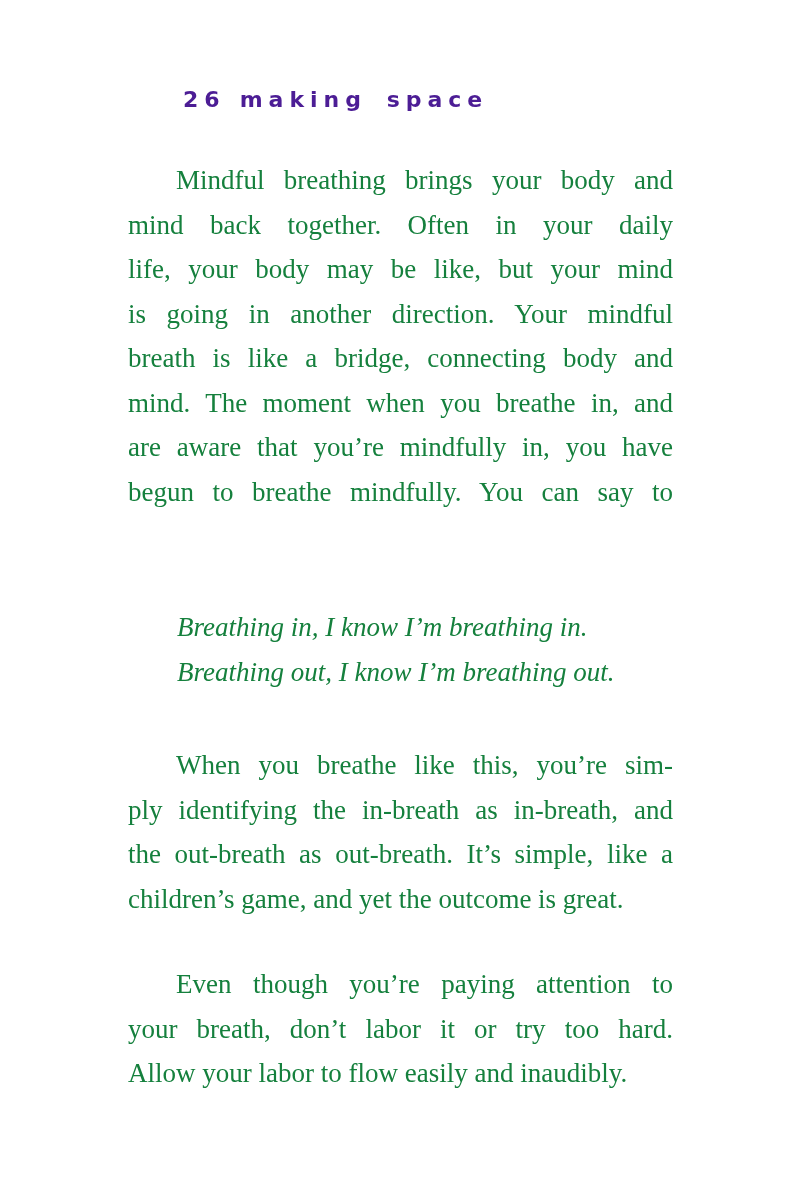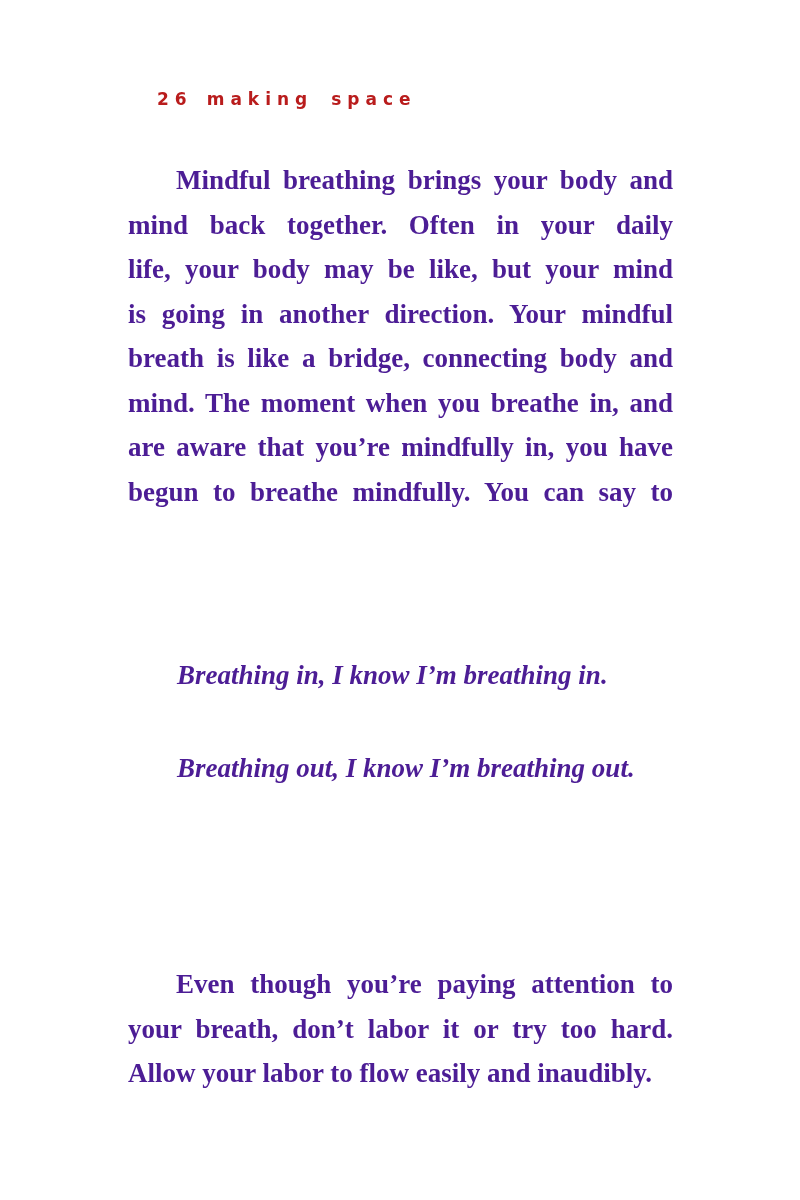--- a/index.html
+++ b/index.html
@@ -6,60 +6,58 @@
   .page {
     position: relative;
     width: 800px;
     height: 1200px;
     background: #ffffff;
     color: #000000;
     overflow: hidden;
   }
   .running-header {
     position: absolute;
-    left: 157px;
+    left: 183px;
     top: 91px;
     font-family: "DejaVu Sans", sans-serif;
     font-weight: 700;
-    font-size: 17px;
+    font-size: 22px;
     line-height: 17px;
     letter-spacing: 6px;
-    color: #b91c1c;
+    color: #4c1d95;
     white-space: nowrap;
   }
   .running-header .title { margin-left: 14px; word-spacing: 6px; }
   .textblock {
     position: absolute;
     left: 128px;
     width: 545px;
     font-family: "Liberation Serif", "DejaVu Serif", serif;
     font-size: 27px;
-    color: #4c1d95;
-    font-weight: bold;
+    color: #15803d;
   }
   .para-1 { top: 158px; }
   .verse  { top: 605px; }
   .para-2 { top: 743px; }
   .para-3 { top: 921px; margin-top: 41px; }
   .line {
     height: 44.5px;
     line-height: 44.5px;
     text-align: justify;
     text-align-last: justify;
     white-space: normal;
     overflow: visible;
   }
   .line.indent { padding-left: 48px; }
   .line.last { text-align-last: left; }
   .verse .line {
     text-align: left;
     text-align-last: left;
     font-style: italic;
     padding-left: 49px;
-    margin-top: 48px;
   }
 </style>
 </head>
 <body>
 
 <div class="page">
 
   <div class="running-header">
     <span class="num">26</span><span class="title">making space</span>
   </div>
@@ -73,20 +71,26 @@
     <div class="line">mind. The moment when you breathe in, and</div>
     <div class="line">are aware that you’re mindfully in, you have</div>
     <div class="line">begun to breathe mindfully. You can say to</div>
   </div>
 
   <div class="textblock verse">
     <div class="line">Breathing in, I know I’m breathing in.</div>
     <div class="line">Breathing out, I know I’m breathing out.</div>
   </div>
 
+  <div class="textblock para-2">
+    <div class="line indent">When you breathe like this, you’re sim-</div>
+    <div class="line">ply identifying the in-breath as in-breath, and</div>
+    <div class="line">the out-breath as out-breath. It’s simple, like a</div>
+    <div class="line last">children’s game, and yet the outcome is great.</div>
+  </div>
 
   <div class="textblock para-3">
     <div class="line indent">Even though you’re paying attention to</div>
     <div class="line">your breath, don’t labor it or try too hard.</div>
     <div class="line last">Allow your labor to flow easily and inaudibly.</div>
   </div>
 
 </div>
 
 </body></html>

